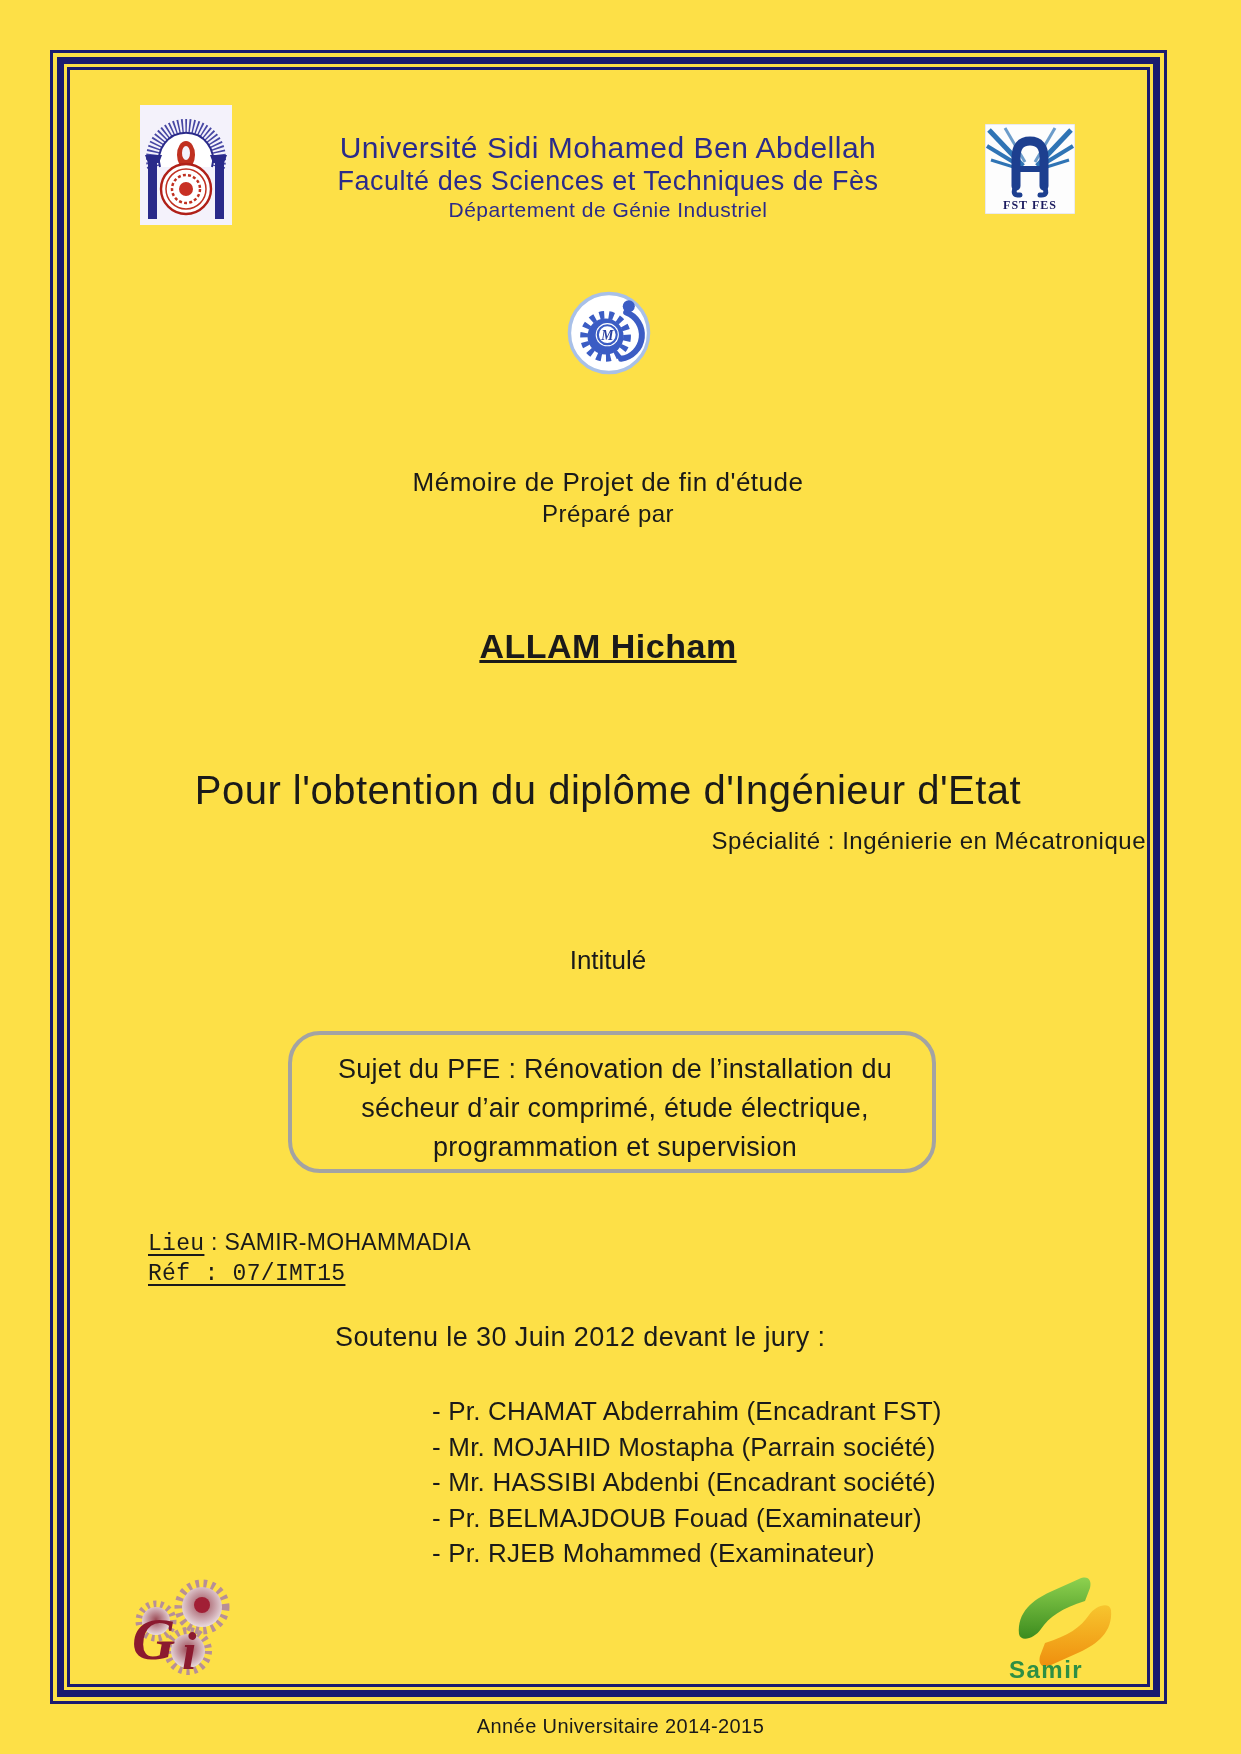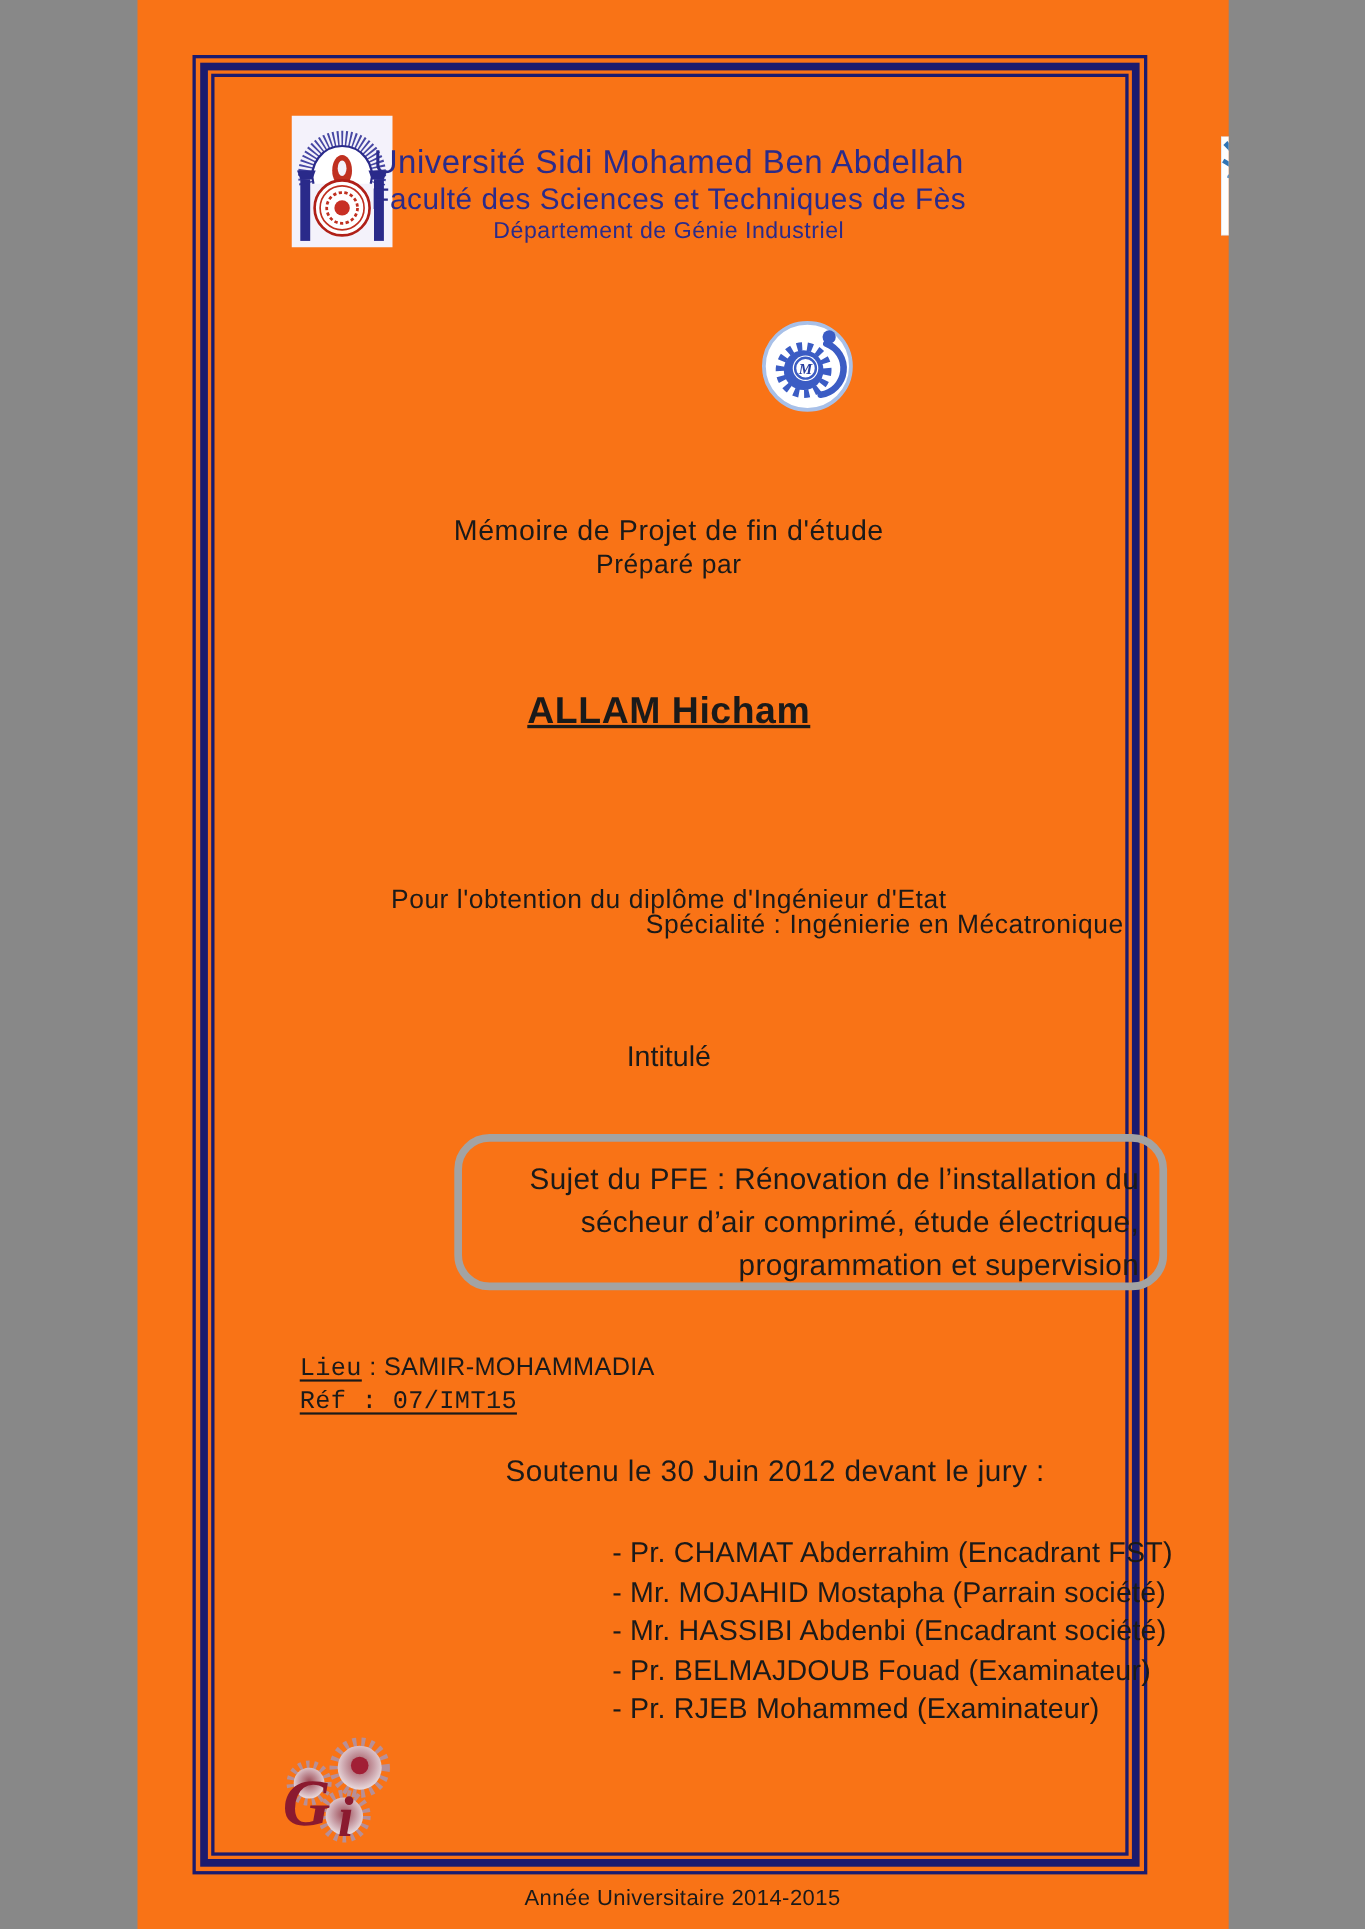--- a/index.html
+++ b/index.html
@@ -1,20 +1,20 @@
 <!DOCTYPE html>
 <html><head>
 <meta charset="utf-8">
 <style>
   html,body { margin:0; padding:0; background:#888; }
   .page {
     position:relative;
-    width:992px; height:1754px;
+    width:1241px; height:1754px;
     margin:0 auto;
-    background:#f97316;
+    background:#fde047;
     font-family:"Liberation Sans", sans-serif;
     color:#1a1a1a;
     overflow:hidden;
   }
   
   .frame-outer {
     position:absolute; left:50px; top:50px; right:74px; bottom:50px;
     border:3px solid #1b1b6f; padding:4px; box-sizing:border-box;
   }
   .frame-mid { width:100%; height:100%; border:7px solid #1b1b6f; padding:3px; box-sizing:border-box; }
@@ -24,30 +24,30 @@
   .center-band { left:70px; right:95px; text-align:center; }
 
   .hdr-text { color:#2b2b8a; letter-spacing:0.5px; }
   .hdr-l1 { font-size:30px; line-height:35px; }
   .hdr-l2 { font-size:27px; line-height:32px; }
   .hdr-l3 { font-size:21px; line-height:26px; }
 
   .t-memoire { font-size:26px; letter-spacing:0.5px;margin-top:42px; }
   .t-prepare { font-size:24px; letter-spacing:0.5px; }
   .t-author  { font-size:34px; font-weight:bold; letter-spacing:0.5px; }
-  .t-degree  { font-size:24px; letter-spacing:0.5px;margin-top:36px; }
+  .t-degree  { font-size:40px; letter-spacing:0.5px; }
   .t-spec    { font-size:24px; letter-spacing:0.5px; }
   .t-intitule{ font-size:26px; text-underline-offset:5px; text-decoration-thickness:2px; }
 
   .subject-box {
     left:288px; top:1031px; width:648px; height:142px; box-sizing:border-box;
-    border:7px solid #a3a3a3; border-radius:32px;
+    border:4px solid #a3a3a3; border-radius:32px;
     padding:15px 18px 0 24px;
     font-size:27px; line-height:39px; letter-spacing:0.3px;
-    text-align:right;
+    text-align:center;
   }
 
   .detail-line { left:148px; font-size:23px; letter-spacing:0.3px; }
   .u { text-decoration:underline; text-underline-offset:4px;font-family:Liberation Mono, monospace; }
 
   .t-soutenu { left:335px; top:1322px; font-size:27px; letter-spacing:0.4px; }
   .jury-list { left:432px; top:1394px; font-size:26px; line-height:35.5px; letter-spacing:0.2px; }
 
   .footer { left:0; right:0; top:1715px; text-align:center; font-size:20px; letter-spacing:0.4px; }
 

